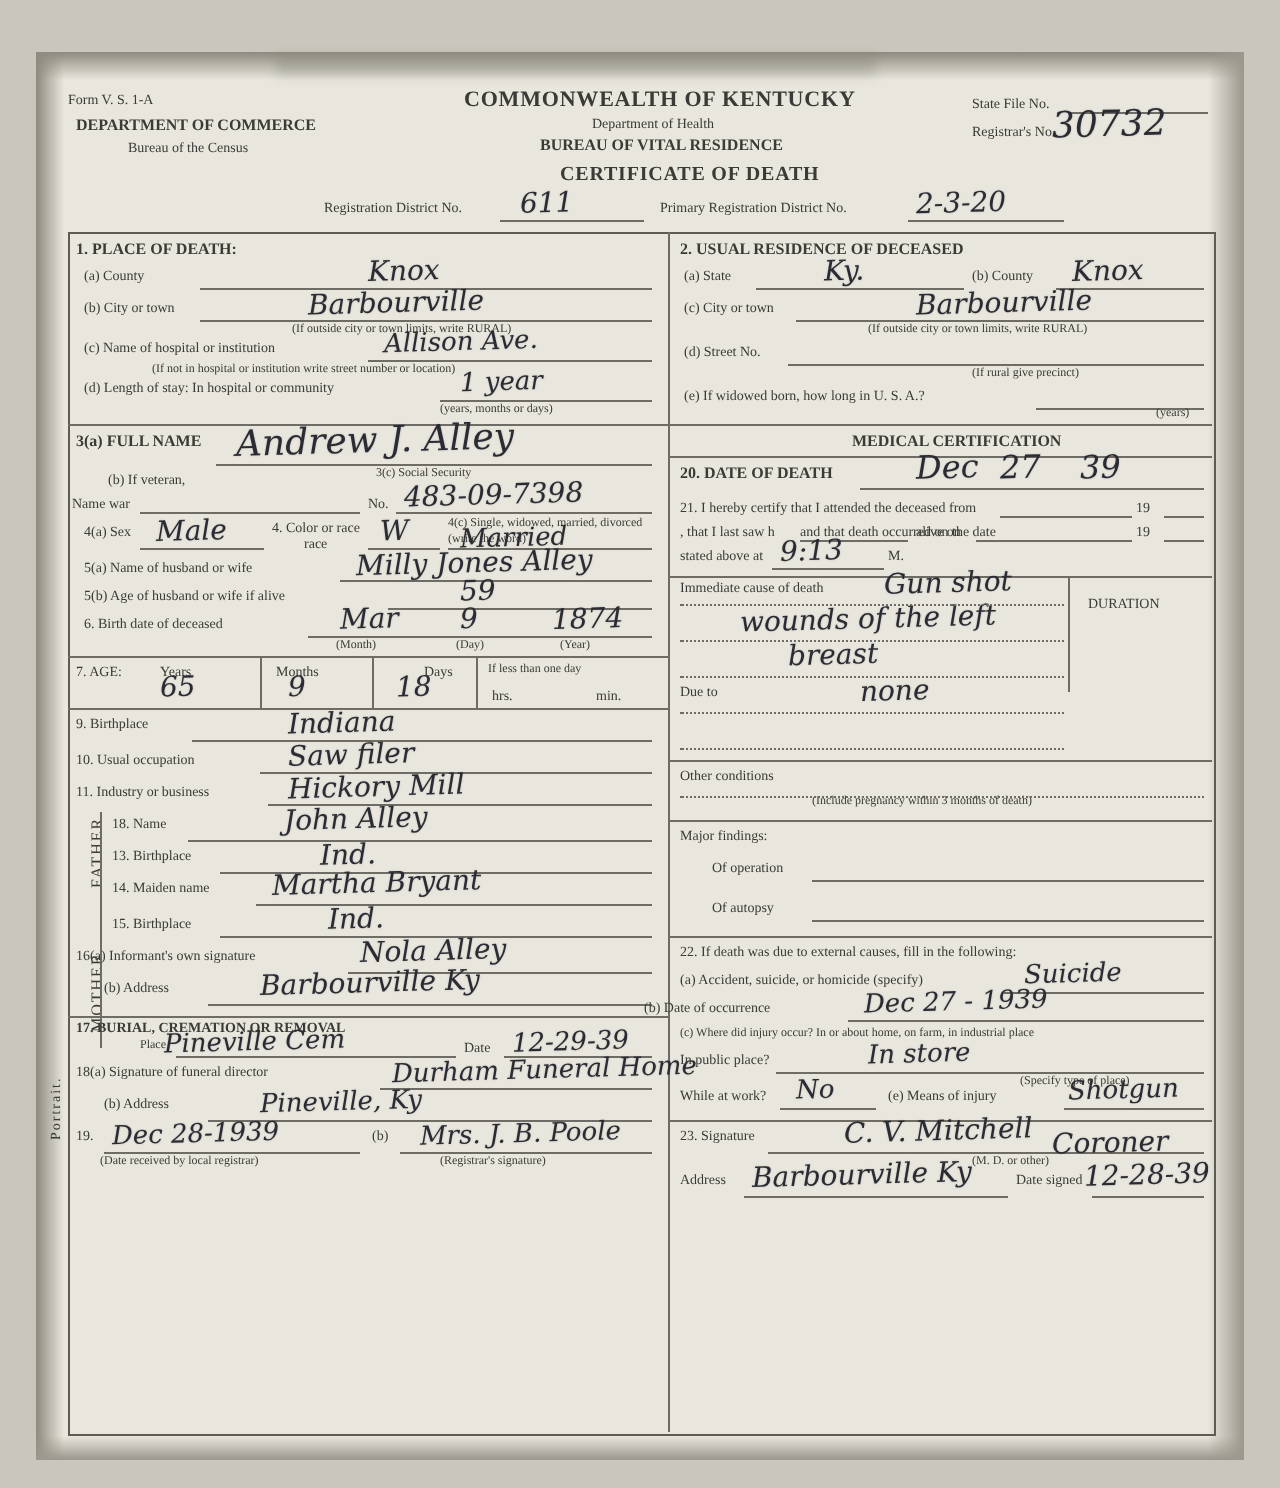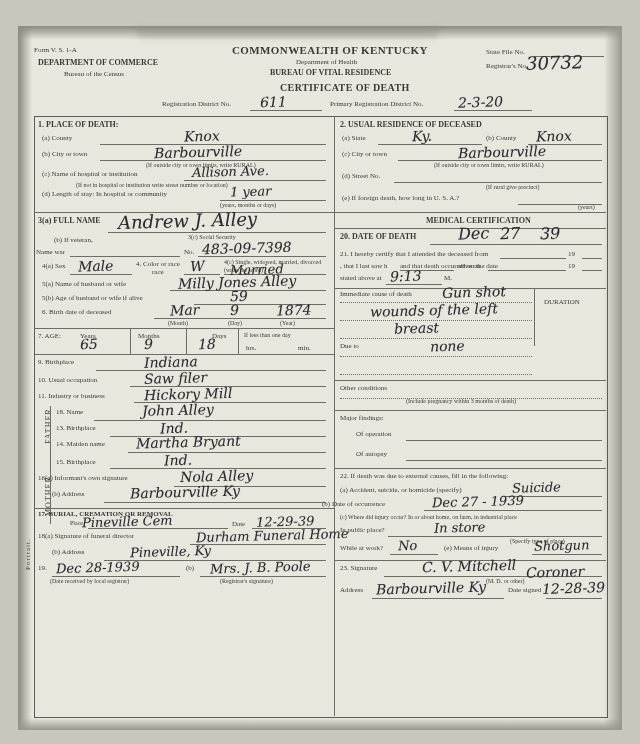--- a/index.html
+++ b/index.html
@@ -255,21 +255,21 @@
 
       <div class="p f7" style="left:308px;top:110px;">(c) City or town</div>
       <div class="ln" style="left:364px;top:120px;width:204px;"></div>
       <div class="h h14" style="left:424px;top:104px;">Barbourville</div>
       <div class="p f6" style="left:400px;top:122px;">(If outside city or town limits, write RURAL)</div>
 
       <div class="p f7" style="left:308px;top:132px;">(d) Street No.</div>
       <div class="ln" style="left:360px;top:142px;width:208px;"></div>
       <div class="p f6" style="left:452px;top:144px;">(If rural give precinct)</div>
 
-      <div class="p f7" style="left:308px;top:154px;">(e) If foreign death, how long in U. S. A.?</div>
+      <div class="p f7" style="left:308px;top:154px;">(e) If widowed born, how long in U. S. A.?</div>
       <div class="ln" style="left:484px;top:164px;width:84px;"></div>
       <div class="p f6" style="left:544px;top:164px;">(years)</div>
 
       <div class="ln" style="left:300px;top:172px;width:272px;"></div>
       <div class="p f8 b" style="left:392px;top:176px;">MEDICAL CERTIFICATION</div>
       <div class="ln" style="left:300px;top:188px;width:272px;"></div>
 
       <div class="p f8 b" style="left:306px;top:192px;">20. DATE OF DEATH</div>
       <div class="ln" style="left:396px;top:204px;width:172px;"></div>
       <div class="h h16" style="left:424px;top:184px;">Dec</div>

